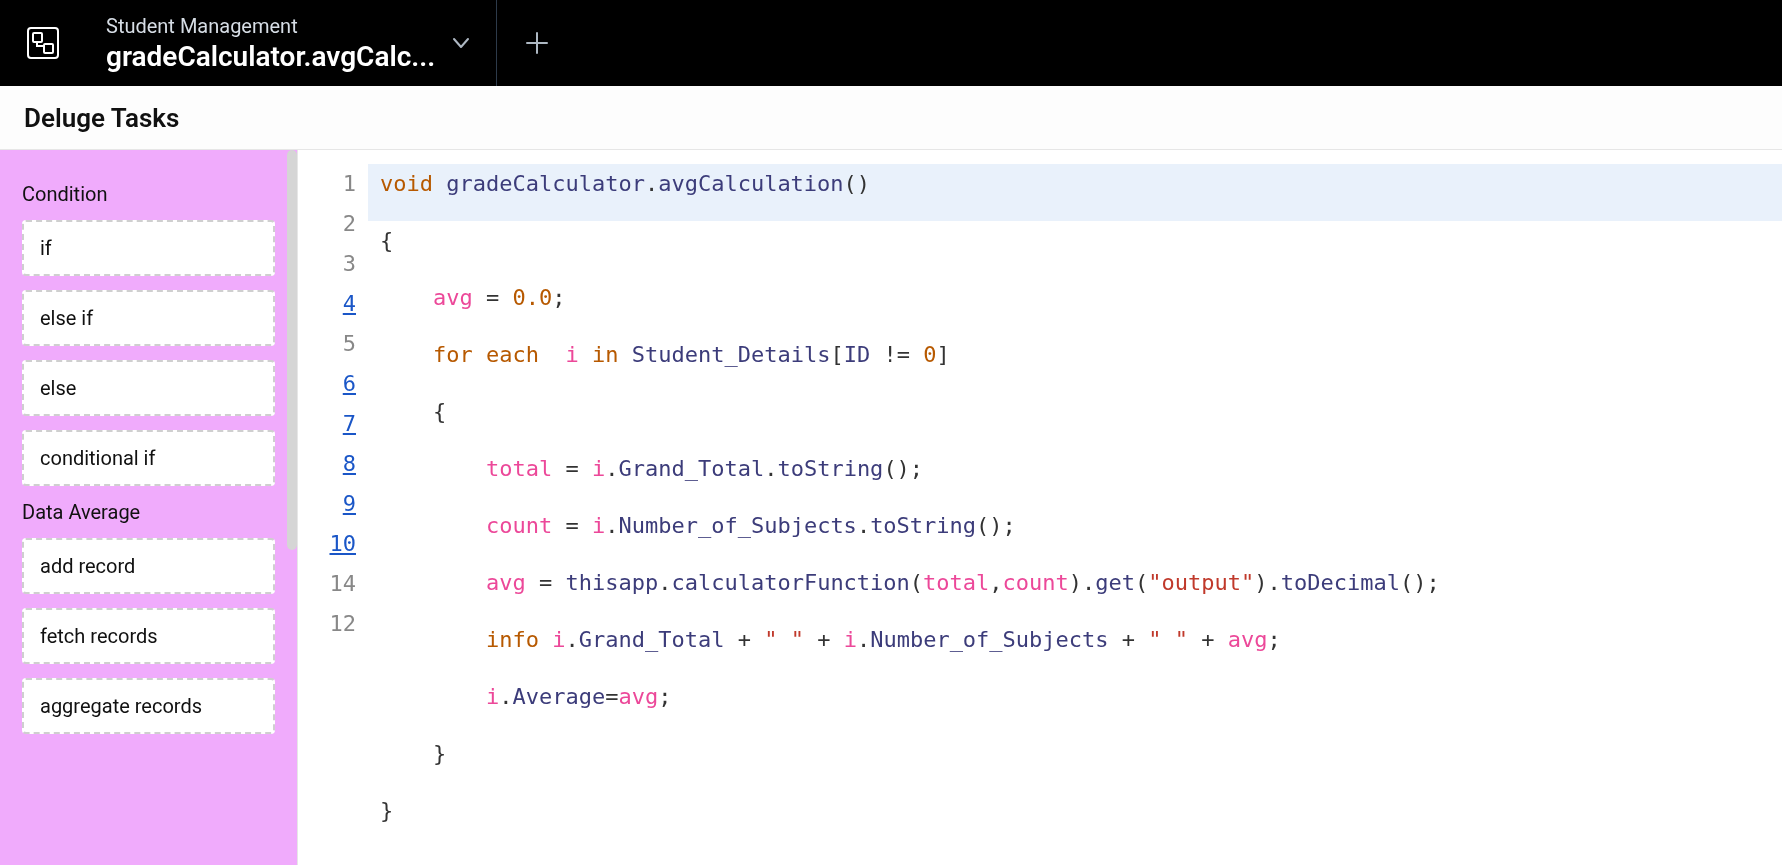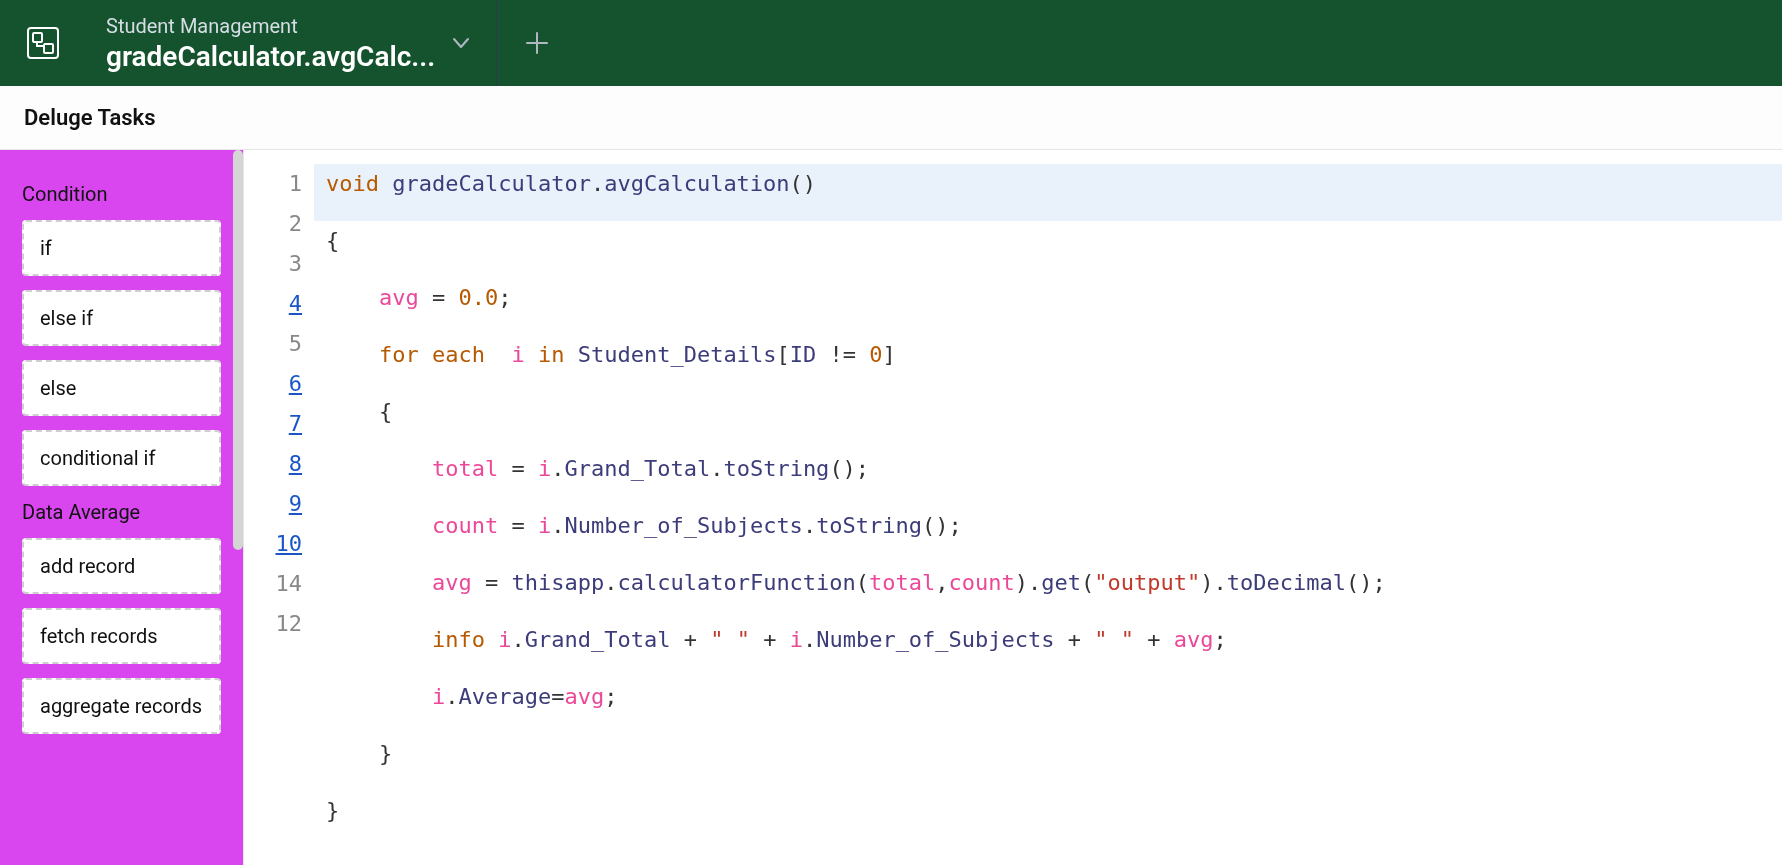--- a/index.html
+++ b/index.html
@@ -1,27 +1,27 @@
 <!DOCTYPE html>
 <html><head>
 <meta charset="utf-8">
 <style>
 * { margin:0; padding:0; box-sizing:border-box; }
 body { font-family:-apple-system,BlinkMacSystemFont,"Segoe UI",Roboto,sans-serif; background:#fff; width:1782px; height:865px; overflow:hidden; }
-.header { background:#14532d; height:86px; display:flex; align-items:center; }
+.header { background:#000000; height:86px; display:flex; align-items:center; }
 .header-icon { width:86px; height:86px; display:flex; align-items:center; justify-content:center; }
 .header-icon svg { width:36px; height:36px; }
 .header-title { flex:0 0 auto; padding:12px 0 12px 20px; color:#fff; width:340px; }
 .header-title .sub { font-size:20px; color:#d6dde5; font-weight:400; margin-bottom:2px; }
 .header-title .main { font-size:28px; font-weight:600; }
 .header-chev { width:70px; height:86px; display:flex; align-items:center; justify-content:center; cursor:pointer; }
 .header-plus { width:80px; height:86px; display:flex; align-items:center; justify-content:center; border-left:1px solid #2d3a4a; cursor:pointer; }
-.subheader { height:64px; display:flex; align-items:center; padding-left:24px; font-size:22px; font-weight:600; color:#111; border-bottom:1px solid #e6e6e6; background:#fdfdfd; }
+.subheader { height:64px; display:flex; align-items:center; padding-left:24px; font-size:26px; font-weight:600; color:#111; border-bottom:1px solid #e6e6e6; background:#fdfdfd; }
 .body { display:flex; height:calc(100% - 150px); }
-.sidebar { width:244px; padding:24px 22px; border-right:1px solid #e6e6e6; position:relative; background:#d946ef; overflow:hidden; }
+.sidebar { width:298px; padding:24px 22px; border-right:1px solid #e6e6e6; position:relative; background:#f0abfc; overflow:hidden; }
 .sidebar-scroll { position:absolute; right:0; top:0; width:10px; height:400px; background:#d5d5d5; border-radius:5px; }
 .section-head { font-size:20px; color:#111; margin-bottom:14px; margin-top:8px; }
 .task-item { border:2px dashed #cfcfcf; border-radius:4px; padding:14px 16px; font-size:20px; color:#111; margin-bottom:14px; cursor:grab; background:#fff; }
 .editor { flex:1; display:flex; font-family:"SF Mono",Menlo,Consolas,monospace; font-size:22px; background:#fff; }
 .gutter { width:70px; text-align:right; padding:14px 12px 14px 0; color:#888; user-select:none; line-height:40px; }
 .gutter .ln { height:40px; }
 .gutter .ln.link { color:#1a56c7; text-decoration:underline; cursor:pointer; }
 .code { flex:1; padding:14px 0; line-height:40px; white-space:pre; }
 .code .row { height:57px; padding-left:12px; }
 .code .row.hl { background:#e9f1fb; }

